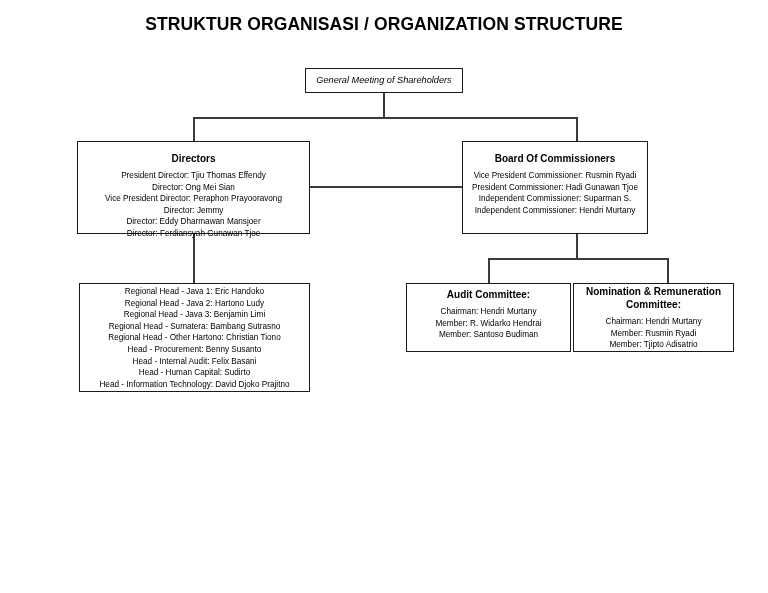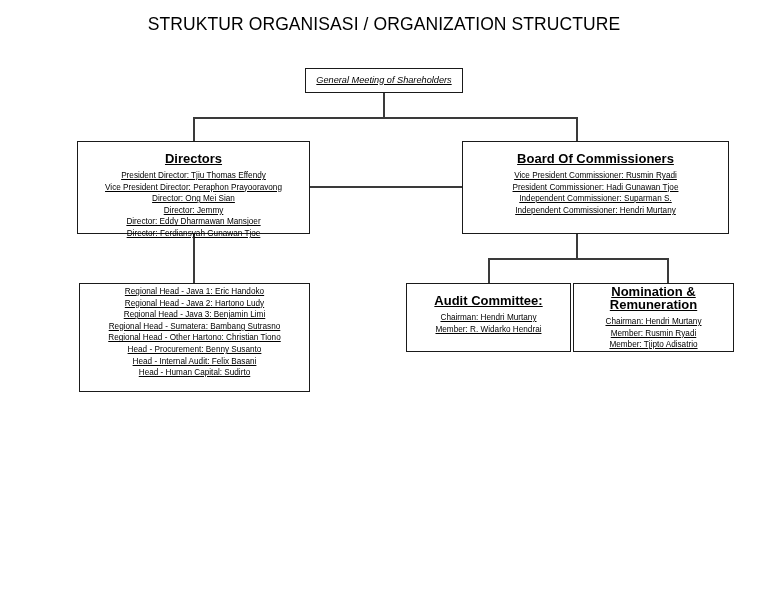--- a/index.html
+++ b/index.html
@@ -18,36 +18,35 @@
     background: #ffffff;
     overflow: hidden;
   }
   .title {
     position: absolute;
     left: 0;
     top: 14px;
     width: 768px;
     text-align: center;
     font-size: 17.5px;
-    font-weight: normal;
+    font-weight: bold;
     letter-spacing: 0.1px;
     color: #000000;
   }
   .box {
     position: absolute;
     box-sizing: border-box;
     border: 1.5px solid #1a1a1a;
     background: #ffffff;
     text-align: center;
     color: #000000;
-    text-decoration: underline;
   }
   .box .hdr {
     font-weight: bold;
-    font-size: 13px;
+    font-size: 10px;
     line-height: 13px;
   }
   .box .ln {
     font-size: 8.2px;
     line-height: 11.6px;
     white-space: nowrap;
   }
   
   #gms-box {
     left: 305px;
@@ -65,37 +64,37 @@
   #directors-box {
     left: 77px;
     top: 141px;
     width: 233px;
     height: 93px;
     padding-top: 10px;
   }
   #boc-box {
     left: 462px;
     top: 141px;
-    width: 267px;
+    width: 186px;
     height: 93px;
     padding-top: 10px;
   }
   #regional-box {
     left: 79px;
     top: 283px;
     width: 231px;
     height: 109px;
     padding-top: 2px;
   }
   #audit-box {
     left: 406px;
     top: 283px;
     width: 165px;
     height: 69px;
-    padding-top: 10px;
+    padding-top: 4px;
   }
   #nomrem-box {
     left: 573px;
     top: 283px;
     width: 161px;
     height: 69px;
     padding-top: 1px;
   }
   .gap {
     height: 5px;
@@ -137,22 +136,22 @@
   <div class="ln-v" style="left:667px; top:258px; height:25px;"></div>
 
   <div class="box" id="gms-box">
     <div class="ln">General Meeting of Shareholders</div>
   </div>
 
   <div class="box" id="directors-box">
     <div class="hdr">Directors</div>
     <div class="gap"></div>
     <div class="ln">President Director: Tjiu Thomas Effendy</div>
+    <div class="ln">Director: Ong Mei Sian</div>
     <div class="ln">Vice President Director: Peraphon Prayooravong</div>
-    <div class="ln">Director: Ong Mei Sian</div>
     <div class="ln">Director: Jemmy</div>
     <div class="ln">Director: Eddy Dharmawan Mansjoer</div>
     <div class="ln">Director: Ferdiansyah Gunawan Tjoe</div>
   </div>
 
   <div class="box" id="boc-box">
     <div class="hdr">Board Of Commissioners</div>
     <div class="gap"></div>
     <div class="ln">Vice President Commissioner: Rusmin Ryadi</div>
     <div class="ln">President Commissioner: Hadi Gunawan Tjoe</div>
@@ -162,30 +161,33 @@
 
   <div class="box" id="regional-box">
     <div class="ln">Regional Head - Java 1: Eric Handoko</div>
     <div class="ln">Regional Head - Java 2: Hartono Ludy</div>
     <div class="ln">Regional Head - Java 3: Benjamin Limi</div>
     <div class="ln">Regional Head - Sumatera: Bambang Sutrasno</div>
     <div class="ln">Regional Head - Other Hartono: Christian Tiono</div>
     <div class="ln">Head - Procurement: Benny Susanto</div>
     <div class="ln">Head - Internal Audit: Felix Basani</div>
     <div class="ln">Head - Human Capital: Sudirto</div>
+    <div class="ln">Head - Information Technology: David Djoko Prajitno</div>
   </div>
 
   <div class="box" id="audit-box">
     <div class="hdr">Audit Committee:</div>
     <div class="gap"></div>
     <div class="ln">Chairman: Hendri Murtany</div>
     <div class="ln">Member: R. Widarko Hendrai</div>
+    <div class="ln">Member: Santoso Budiman</div>
   </div>
 
   <div class="box" id="nomrem-box">
     <div class="hdr">Nomination &amp; Remuneration</div>
+    <div class="hdr">Committee:</div>
     <div class="gap"></div>
     <div class="ln">Chairman: Hendri Murtany</div>
     <div class="ln">Member: Rusmin Ryadi</div>
     <div class="ln">Member: Tjipto Adisatrio</div>
   </div>
 
 </div>
 
 </body></html>

